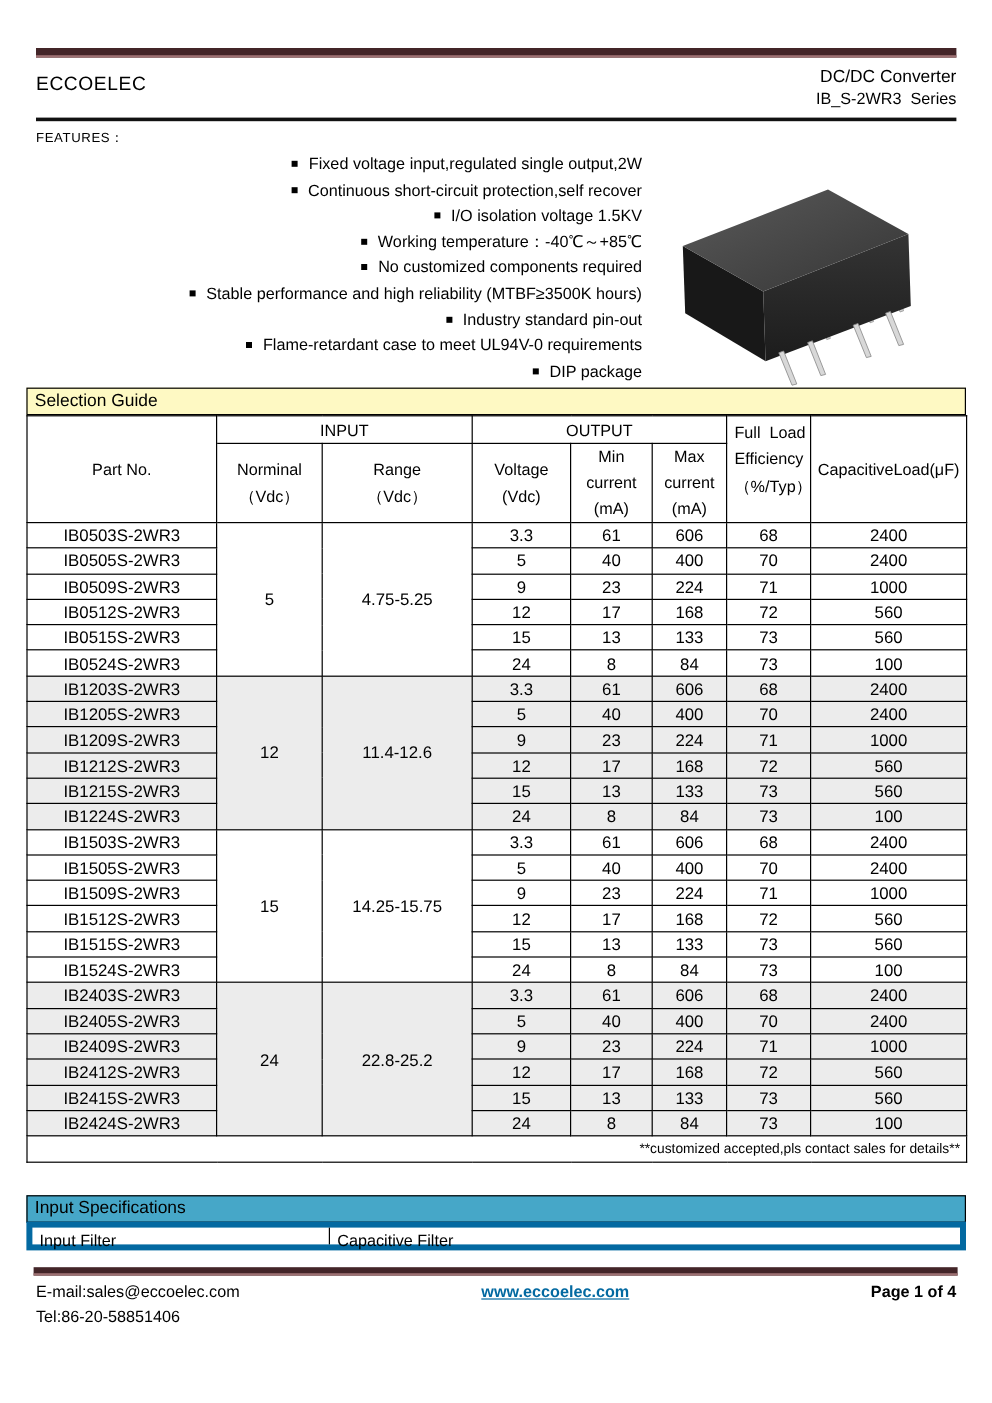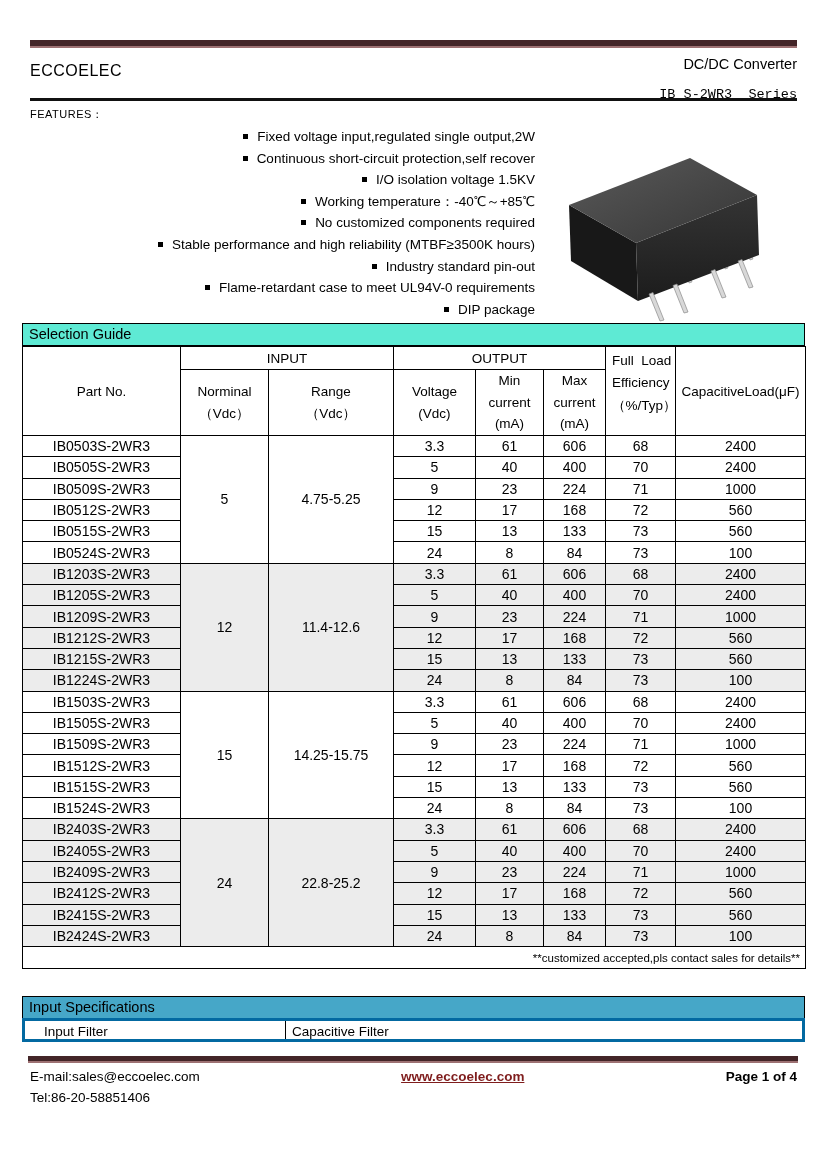--- a/index.html
+++ b/index.html
@@ -11,21 +11,21 @@
   
   .rule-bar { position:absolute; background:#432528; border-bottom:2px solid #9d7173; }
   .rule-bar.top { left:30px; top:40px; width:767px; height:8px; }
   .rule-bar.bottom { left:28px; top:1056px; width:770px; height:7px; }
 
   .masthead { position:absolute; left:30px; right:30px; top:56px;
     display:flex; justify-content:space-between; align-items:flex-start; }
   .brand { font-size:16px; letter-spacing:.5px; padding-top:6px; }
   .mast-right { text-align:right; }
   .product-title { font-size:14.5px; }
-  .series-title { font-size:13.5px; margin-top:15px; white-space:pre;font-family:Liberation Mono, monospace; }
+  .series-title { font-size:13.5px; margin-top:3px; white-space:pre; }
 
   .double-rule { position:absolute; left:30px; width:767px; top:98px;
     height:3px; border-top:2.5px solid #111; border-bottom:1.5px solid #111; }
 
   .features { position:absolute; left:30px; top:107px; width:505px; }
   .features-title { font-size:11px; font-weight:normal; letter-spacing:.5px; margin-bottom:4px; }
   .features-list { list-style:none;text-align:right; }
   .features-list li { font-size:13.5px; line-height:21.6px; white-space:pre; }
   .bullet { display:inline-block; width:5px; height:5px; background:#000; margin-right:9px; vertical-align:2px; }
 
@@ -43,27 +43,27 @@
   .sel-table thead tr.h1 th { height:23px; font-size:13.5px; }
   .sel-table thead tr.h2 th { height:66px; font-size:13.5px; white-space:pre-wrap; line-height:1.6; }
   .sel-table th.eff-th { vertical-align:top; text-align:left; padding:3px 2px 0 6px;
     font-size:13px; white-space:pre-wrap; line-height:1.65; }
   .sel-table th.cap-th { font-size:12.5px; }
   .sel-table tbody td { height:21.3px; font-size:14px; line-height:20px; }
   .sel-table tbody tr.alt td { background:#ececec; }
   .sel-table td.note-cell { text-align:right; font-size:11.5px; height:22px; padding-right:5px; }
 
   .spec-row { position:absolute; left:22px; top:1018px; width:783px; height:24px;
-    border:3px solid #0369a1; display:flex; font-size:13.5px; line-height:22px;padding-left:13px; }
+    border:5px solid #0369a1; display:flex; font-size:13.5px; line-height:22px; }
   .spec-label { width:248px; border-right:1px solid #000; padding-left:6px; }
   .spec-value { flex:1; padding-left:6px; }
 
   .footer-line1 { position:absolute; left:30px; right:30px; top:1069px;
     display:flex; justify-content:space-between; align-items:baseline; font-size:13.5px; }
-  .footer-site { font-weight:bold; text-decoration:underline; color:#7f1d1d; }
+  .footer-site { font-weight:bold; text-decoration:underline; color:#0369a1; }
   .footer-page { font-weight:bold; }
   .footer-tel { position:absolute; left:30px; top:1090px; font-size:13.5px; }
 </style>
 </head>
 <body>
 
 <div class="page">
 
   <div class="rule-bar top"></div>
 
@@ -115,21 +115,21 @@
     <polygon points="31,63 152,16 219,53 98,101" fill="url(#gTop)"></polygon>
 
     <g fill="#d8d8d8" stroke="#8a8a8a" stroke-width="0.7">
       <polygon points="111,152 115,150.5 126,178 122,179"></polygon>
       <polygon points="135,143.5 139,142 150,170 146,171"></polygon>
       <polygon points="173,129 177,127.5 188,155 184,156"></polygon>
       <polygon points="200,119 204,117.5 215,145 211,146"></polygon>
     </g>
   </svg>
 
-  <div class="section-bar sel" style="background: #5eead4;">Selection Guide</div>
+  <div class="section-bar sel" style="background: #fef9c3;">Selection Guide</div>
 
   <table class="sel-table">
     <colgroup>
       <col style="width:158px">
         <col style="width:88px">
         <col style="width:125px">
       <col style="width:82px">
         <col style="width:68px">
         <col style="width:62px">
       <col style="width:70px">

